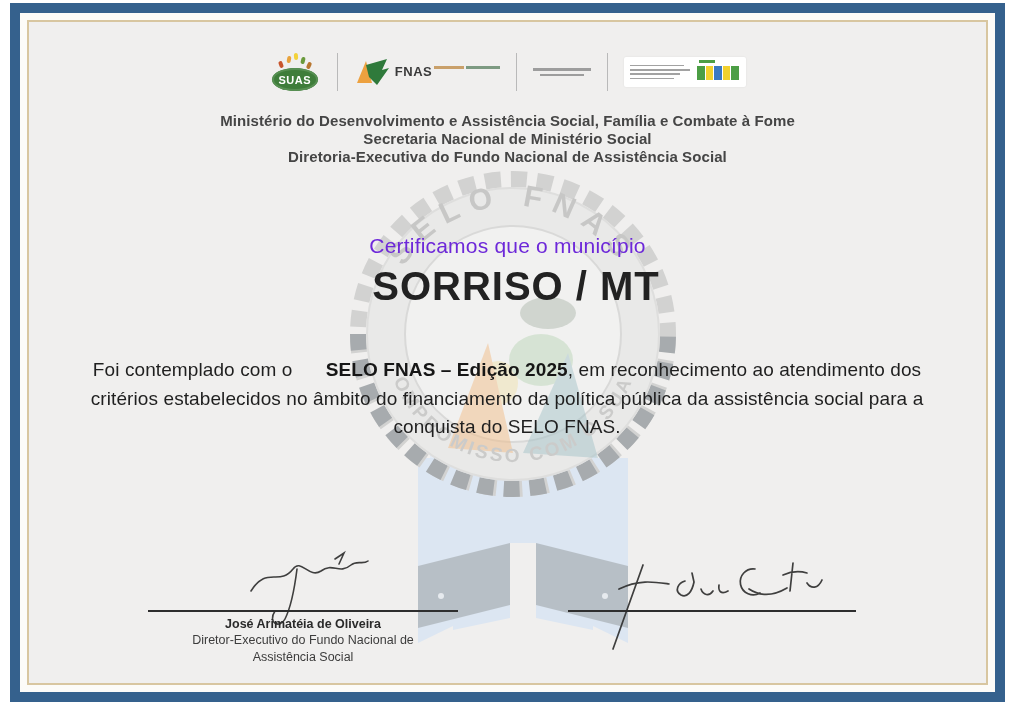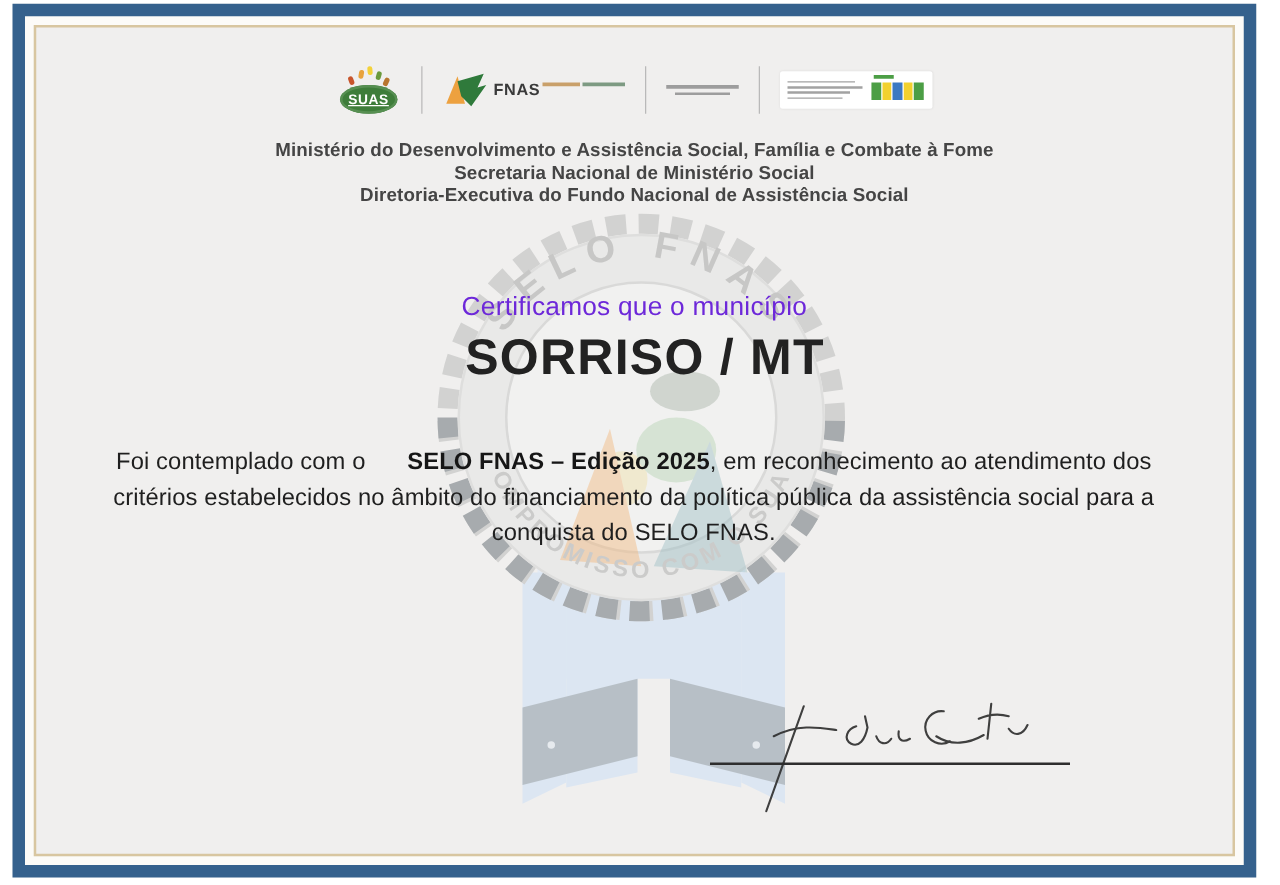--- a/index.html
+++ b/index.html
@@ -25,21 +25,21 @@
   }
   .logo-divider{width:1px;height:38px;background:#b9b9b9;}
   .suas{display:flex;flex-direction:column;align-items:center;width:52px;}
   .suas-spark{position:relative;width:40px;height:18px;}
   .suas-spark i{position:absolute;display:block;width:4px;height:7px;border-radius:2px;}
   .suas-oval{
     width:46px;height:23px;background:#3e7d3a;border-radius:50%;
     display:flex;align-items:center;justify-content:center;margin-top:-3px;
     box-shadow:inset 0 0 0 2px #578f52;
   }
-  .suas-oval span{color:#fff;font-weight:bold;font-size:11px;letter-spacing:.5px;text-decoration:underline;}
+  .suas-oval span{color:#fff;font-weight:bold;font-size:11px;letter-spacing:.5px;}
   .fnas{display:flex;align-items:center;gap:5px;}
   .fnas-text{display:flex;flex-direction:row;gap:2px;}
   .fnas-text b{font-size:13px;font-weight:800;color:#3a3a3a;letter-spacing:.5px;line-height:12px;}
   .fnas-bar1{width:30px;height:2.5px;background:#c9a06a;}
   .fnas-bar2{width:34px;height:2.5px;background:#7d9a82;}
   .wordmark{display:flex;flex-direction:column;gap:3px;align-items:center;filter:blur(.4px);}
   .wordmark i{display:block;height:2.5px;background:#9d9d9d;}
   .brasil{
     background:#ffffff;border-radius:2px;width:122px;height:30px;
     display:flex;align-items:center;justify-content:center;gap:7px;
@@ -175,20 +175,33 @@
       <div>Ministério do Desenvolvimento e Assistência Social, Família e Combate à Fome</div>
       <div>Secretaria Nacional de Ministério Social</div>
       <div>Diretoria-Executiva do Fundo Nacional de Assistência Social</div>
     </div>
 
     <div class="certify-intro">Certificamos que o município</div>
     <div class="municipality">SORRISO / MT</div>
 
     <div class="body-text"><span>Foi contemplado com o </span><b>SELO FNAS – Edição 2025</b><span>, em reconhecimento ao atendimento dos critérios estabelecidos no âmbito do financiamento da política pública da assistência social para a conquista do SELO FNAS.</span></div>
 
+    <div class="sig sig-left">
+      <svg class="scrawl" width="160" height="61" viewBox="0 0 160 61">
+        <g fill="none" stroke="#2c2c2c" stroke-width="1.6" stroke-linecap="round" opacity="0.9">
+          <path d="M28,42 C44,16 56,38 70,20 C78,9 86,30 98,22 C110,13 116,26 128,16 C134,11 140,16 145,12"></path>
+          <path d="M74,20 C72,36 68,58 62,70 C57,80 44,74 52,62"></path>
+          <path d="M112,10 L121,4 L116,15"></path>
+        </g>
+      </svg>
+      <div class="sig-line"></div>
+      <div class="sig-name">José Arimatéia de Oliveira</div>
+      <div class="sig-title">Diretor-Executivo do Fundo Nacional de</div>
+      <div class="sig-title">Assistência Social</div>
+    </div>
 
     <div class="sig sig-right">
       <svg class="scrawl" width="230" height="61" viewBox="0 0 230 61">
         <g fill="none" stroke="#2c2c2c" stroke-width="1.7" stroke-linecap="round" opacity="0.9">
           <path d="M46,16 L16,100"></path>
           <path d="M22,40 C42,30 58,33 72,35"></path>
           <path d="M88,32 c-7,2 -11,10 -4,14 c6,3 11,-3 13,-13 l-2,-9"></path>
           <path d="M104,40 c2,6 8,8 12,2 M122,36 c-1,6 2,10 9,6"></path>
           <path d="M158,20 a13,13 0 1 0 5,24"></path>
           <path d="M152,40 c12,8 26,6 38,-1"></path>

